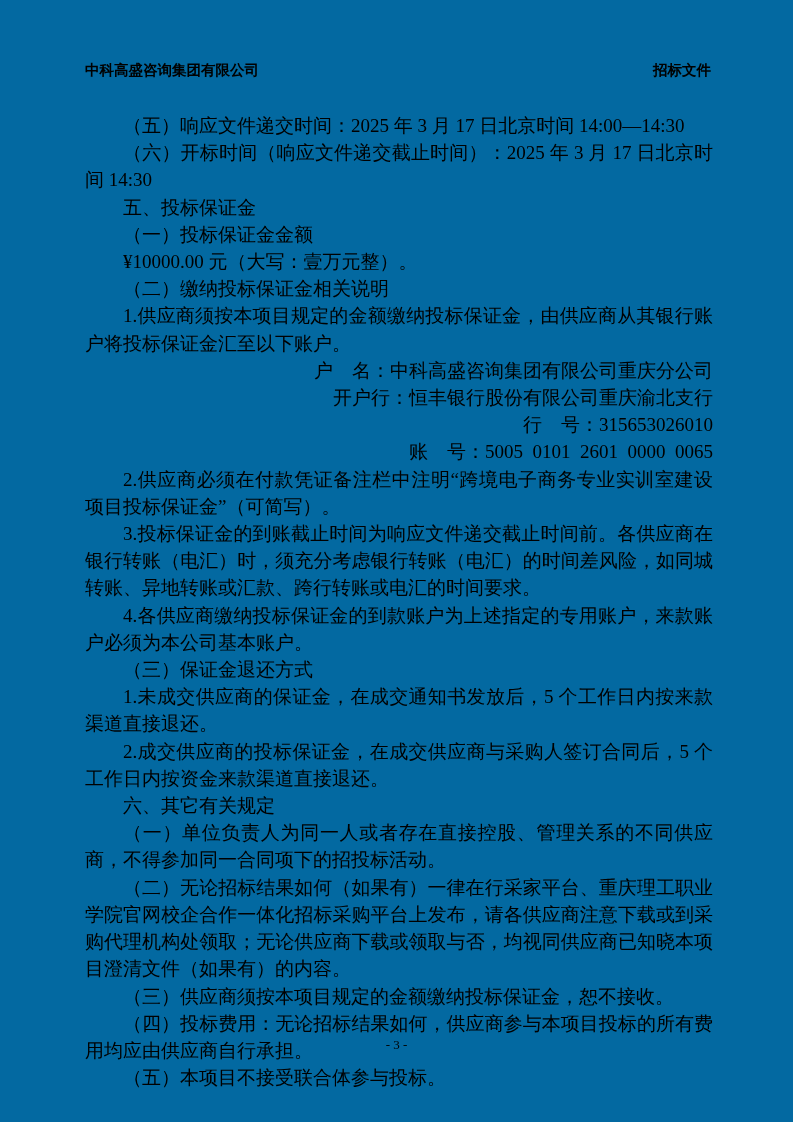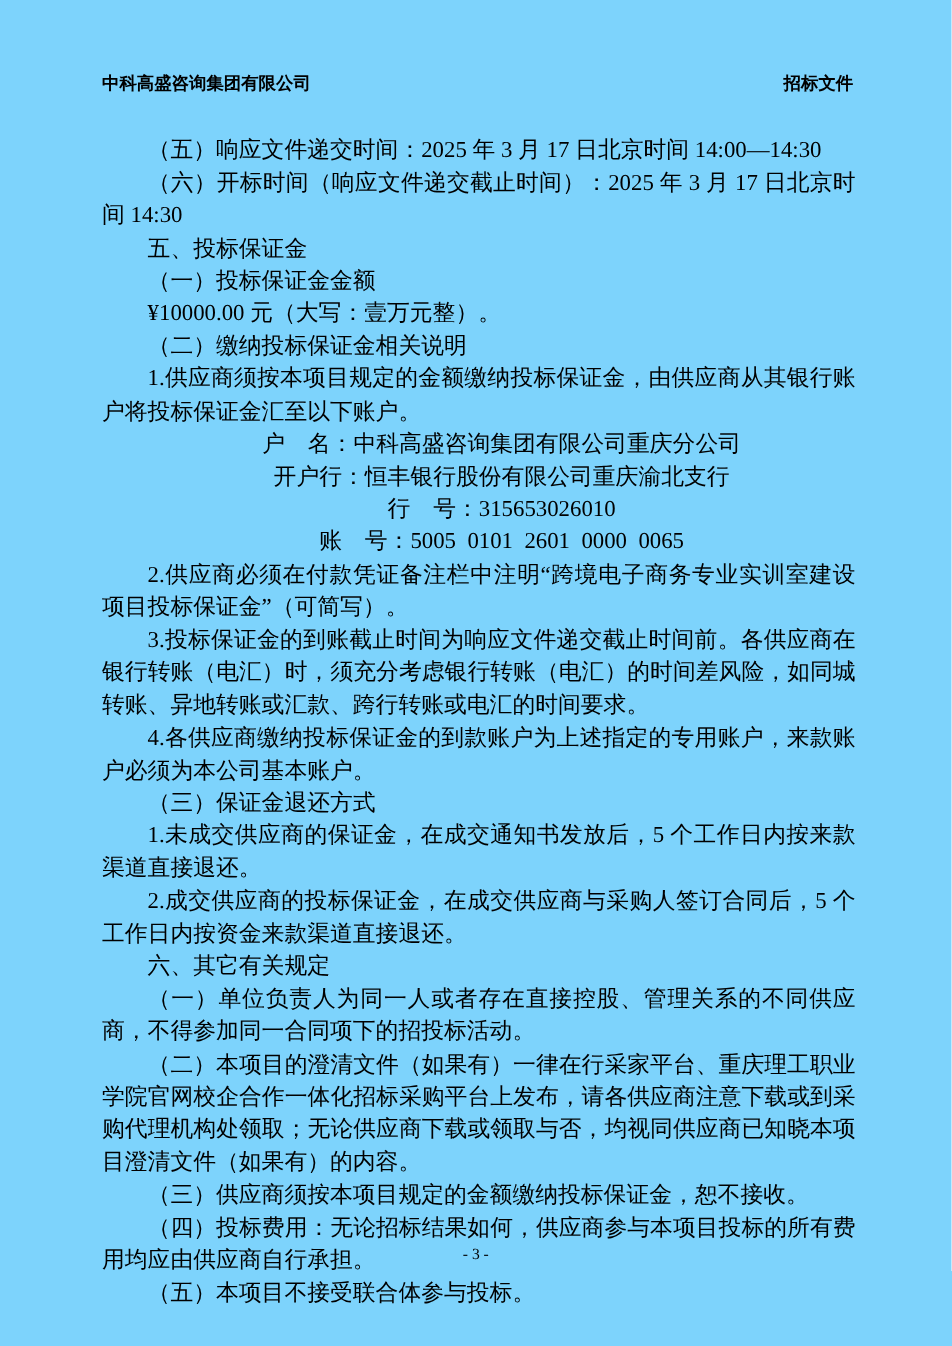--- a/index.html
+++ b/index.html
@@ -4,21 +4,21 @@
 <style>
   html, body {
     margin: 0;
     padding: 0;
     background: #ffffff;
   }
   .page {
     position: relative;
     width: 793px;
     height: 1122px;
-    background: #7dd3fc;
+    background: #0369a1;
     color: #000000;
     font-family: "Liberation Serif", "DejaVu Serif", serif;
     overflow: hidden;
   }
   .header {
     position: absolute;
     top: 60px;
     left: 85px;
     width: 626px;
     display: flex;
@@ -37,21 +37,21 @@
     line-height: 27.2px;
     text-align: justify;
   }
   .body-text p {
     margin: 0;
     padding: 0;
     text-indent: 2em;
   }
   .body-text p.pre {
     white-space: pre-wrap;
-    text-align: center;
+    text-align: right;
   }
   .footer {
     position: absolute;
     top: 1036px;
     left: 0;
     width: 793px;
     text-align: center;
     font-size: 13px;
     line-height: 18px;
   }
@@ -79,21 +79,21 @@
     <p class="pre">行　号：315653026010</p>
     <p class="pre">账　号：5005  0101  2601  0000  0065</p>
     <p>2.供应商必须在付款凭证备注栏中注明“跨境电子商务专业实训室建设项目投标保证金”（可简写）。</p>
     <p>3.投标保证金的到账截止时间为响应文件递交截止时间前。各供应商在银行转账（电汇）时，须充分考虑银行转账（电汇）的时间差风险，如同城转账、异地转账或汇款、跨行转账或电汇的时间要求。</p>
     <p>4.各供应商缴纳投标保证金的到款账户为上述指定的专用账户，来款账户必须为本公司基本账户。</p>
     <p>（三）保证金退还方式</p>
     <p>1.未成交供应商的保证金，在成交通知书发放后，5 个工作日内按来款渠道直接退还。</p>
     <p>2.成交供应商的投标保证金，在成交供应商与采购人签订合同后，5 个工作日内按资金来款渠道直接退还。</p>
     <p>六、其它有关规定</p>
     <p>（一）单位负责人为同一人或者存在直接控股、管理关系的不同供应商，不得参加同一合同项下的招投标活动。</p>
-    <p>（二）本项目的澄清文件（如果有）一律在行采家平台、重庆理工职业学院官网校企合作一体化招标采购平台上发布，请各供应商注意下载或到采购代理机构处领取；无论供应商下载或领取与否，均视同供应商已知晓本项目澄清文件（如果有）的内容。</p>
+    <p>（二）无论招标结果如何（如果有）一律在行采家平台、重庆理工职业学院官网校企合作一体化招标采购平台上发布，请各供应商注意下载或到采购代理机构处领取；无论供应商下载或领取与否，均视同供应商已知晓本项目澄清文件（如果有）的内容。</p>
     <p>（三）供应商须按本项目规定的金额缴纳投标保证金，恕不接收。</p>
     <p>（四）投标费用：无论招标结果如何，供应商参与本项目投标的所有费用均应由供应商自行承担。</p>
     <p>（五）本项目不接受联合体参与投标。</p>
   </div>
 
   <div class="footer">
     <span>- 3 -</span>
   </div>
 
 </div>

